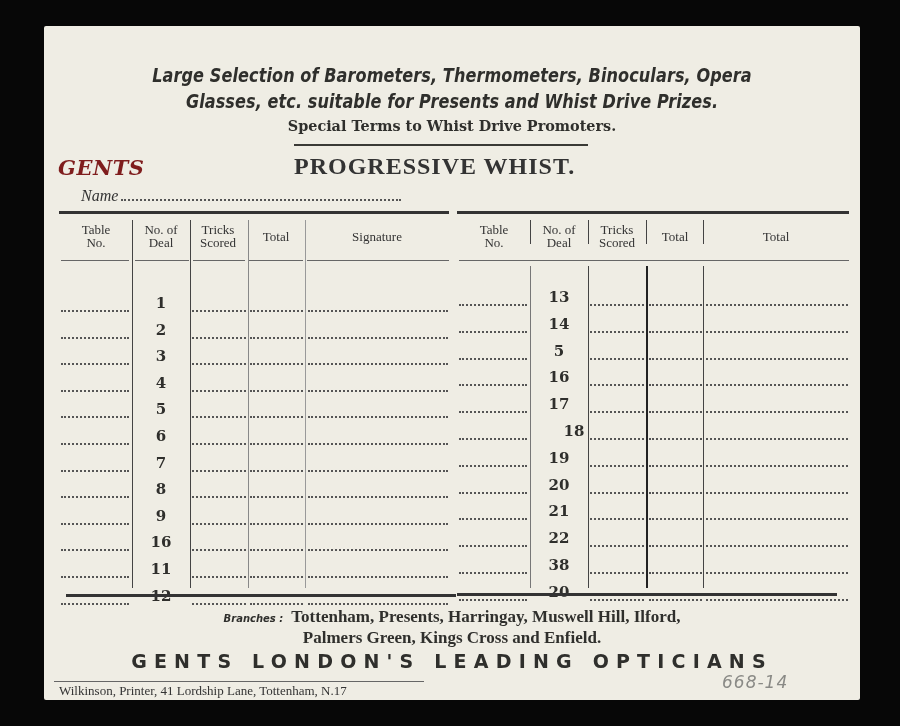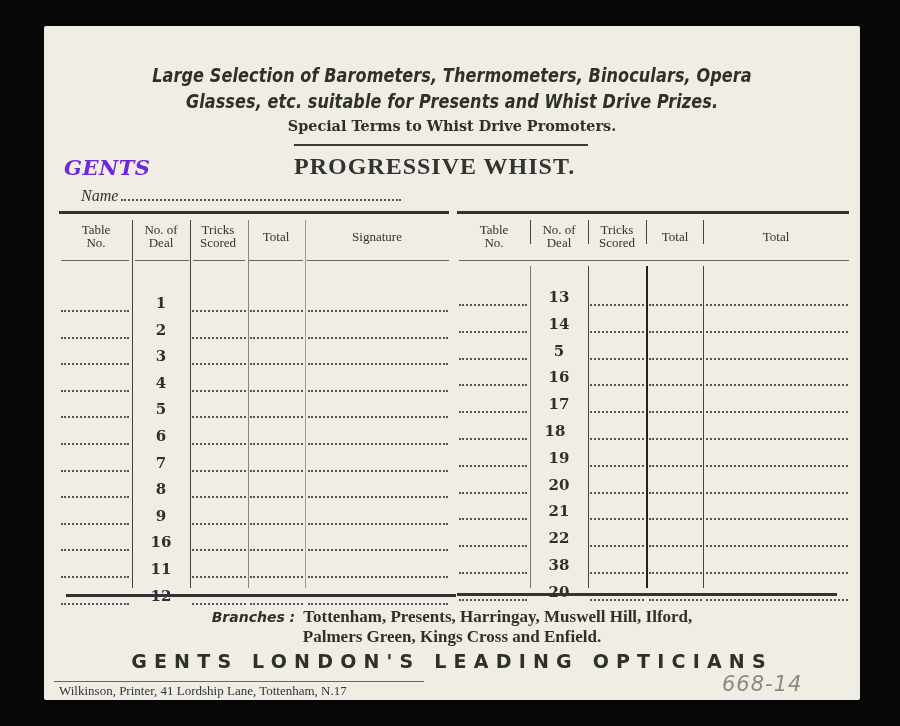--- a/index.html
+++ b/index.html
@@ -34,24 +34,24 @@
       text-align: center;
       font-family: "DejaVu Serif", serif; font-weight: bold;
       font-size: 15px; color: #2f2f2c;
       transform: scaleX(0.96);
     }
     .title-rule {
       position: absolute; left: 250px; top: 118px;
       width: 294px; height: 0; border-top: 2px solid #3a3a36;
     }
     .gents {
-      position: absolute; left: 20px; top: 129px;
+      position: absolute; left: 14px; top: 129px;
       font-family: "DejaVu Serif", serif;
       font-style: italic; font-weight: bold; font-size: 21px;
-      color: #6d28d9;
+      color: #7f1d1d;
       letter-spacing: 0.5px;
     }
     .title {
       position: absolute; left: 250px; top: 127px;
       font-family: "Liberation Serif", serif; font-weight: bold;
       font-size: 24px; color: #333; letter-spacing: 1px;
     }
     .name-line {
       position: absolute; left: 37px; top: 161px;
       font-family: "Liberation Serif", serif; font-style: italic;
@@ -89,41 +89,41 @@
     }
 
     .branches {
       position: absolute; left: 0; right: 0; top: 581px;
       text-align: center;
       font-family: "Liberation Serif", serif; font-weight: bold;
       font-size: 17px; line-height: 19px; color: #2f2f2c;
     }
     .branches .lbl {
       font-family: "DejaVu Sans", sans-serif; font-style: italic;
-      font-size: 14px; margin-right: 8px;
+      font-size: 10px; margin-right: 8px;
     }
     .tagline {
       position: absolute; left: 0; right: 0; top: 624px;
       text-align: center;
       font-family: "DejaVu Sans", sans-serif; font-weight: bold;
       font-size: 19px; letter-spacing: 7.2px; color: #2f2f2c;
     }
     .printer-rule {
       position: absolute; left: 10px; top: 655px; width: 370px;
       border-top: 1px solid #666;
     }
     .printer {
       position: absolute; left: 15px; top: 657px;
       font-family: "Liberation Serif", serif;
       font-size: 13px; color: #333;
     }
     .catalog {
       position: absolute; left: 678px; top: 646px;
       font-family: "DejaVu Sans", sans-serif; font-style: italic;
-      font-size: 21px; color: #8a8a86; letter-spacing: 1px;
+      font-size: 17px; color: #8a8a86; letter-spacing: 1px;
     }
   </style>
 </head>
 <body>
 
 <div class="card">
 
   <div class="ad ad1">Large Selection of Barometers, Thermometers, Binoculars, Opera</div>
   <div class="ad ad2">Glasses, etc. suitable for Presents and Whist Drive Prizes.</div>
   <div class="ad3">Special Terms to Whist Drive Promoters.</div>
@@ -324,21 +324,21 @@
           <div class="dots" style="left: 249px; width: 142px; top: 20px;"></div>
         </div>
         <div class="row" style="top: 177.2px; left: 0px; width: 100%;">
           <div class="num" style="left: 74px; width: 56px; top: 4px;">17</div>
           <div class="dots" style="left: 2px; width: 68px; top: 20px;"></div>
           <div class="dots" style="left: 133px; width: 54px; top: 20px;"></div>
           <div class="dots" style="left: 192px; width: 53px; top: 20px;"></div>
           <div class="dots" style="left: 249px; width: 142px; top: 20px;"></div>
         </div>
         <div class="row" style="top: 204px; left: 0px; width: 100%;">
-          <div class="num" style="left: 70px; width: 56px; top: 4px;">18</div>
+          <div class="num" style="left: 89px; width: 56px; top: 4px;">18</div>
           <div class="dots" style="left: 2px; width: 68px; top: 20px;"></div>
           <div class="dots" style="left: 133px; width: 54px; top: 20px;"></div>
           <div class="dots" style="left: 192px; width: 53px; top: 20px;"></div>
           <div class="dots" style="left: 249px; width: 142px; top: 20px;"></div>
         </div>
         <div class="row" style="top: 230.8px; left: 0px; width: 100%;">
           <div class="num" style="left: 74px; width: 56px; top: 4px;">19</div>
           <div class="dots" style="left: 2px; width: 68px; top: 20px;"></div>
           <div class="dots" style="left: 133px; width: 54px; top: 20px;"></div>
           <div class="dots" style="left: 192px; width: 53px; top: 20px;"></div>

